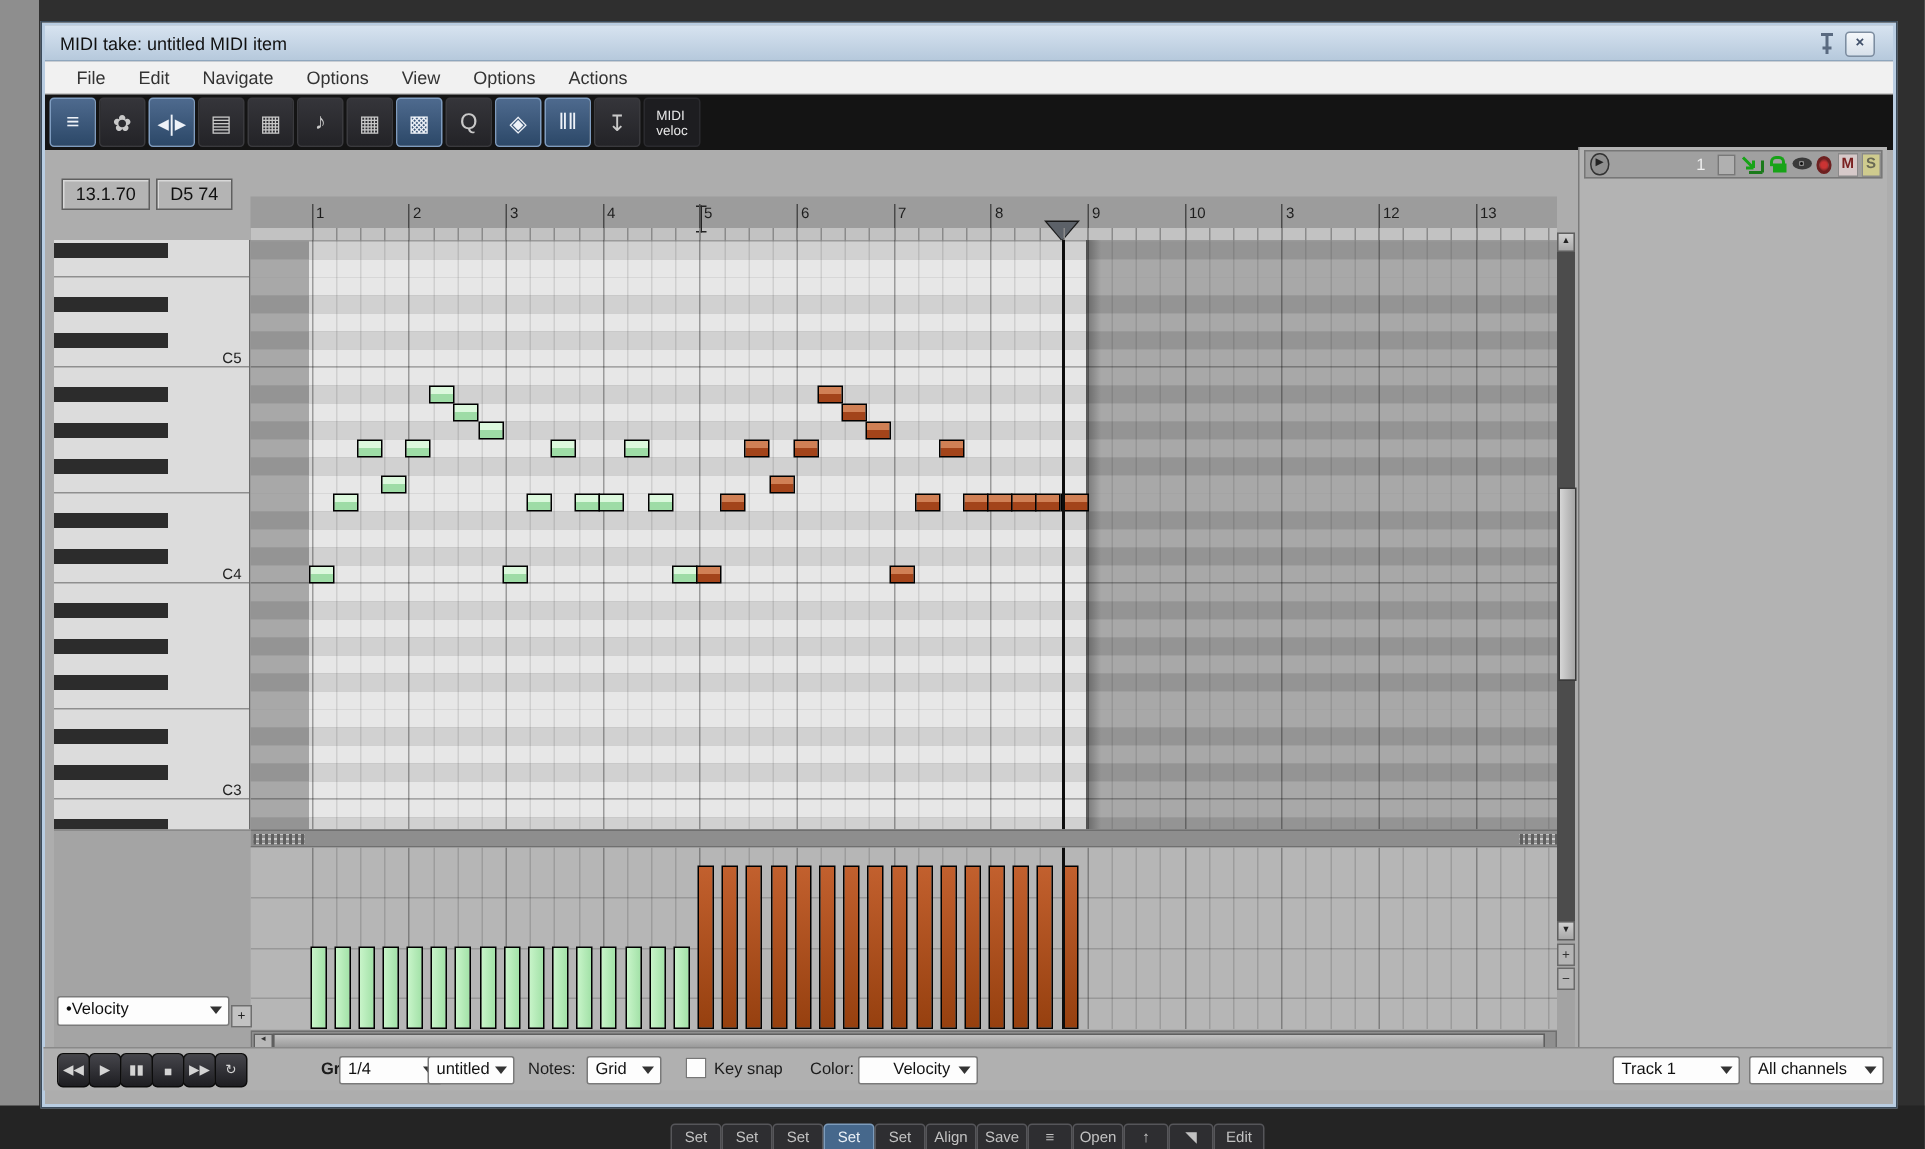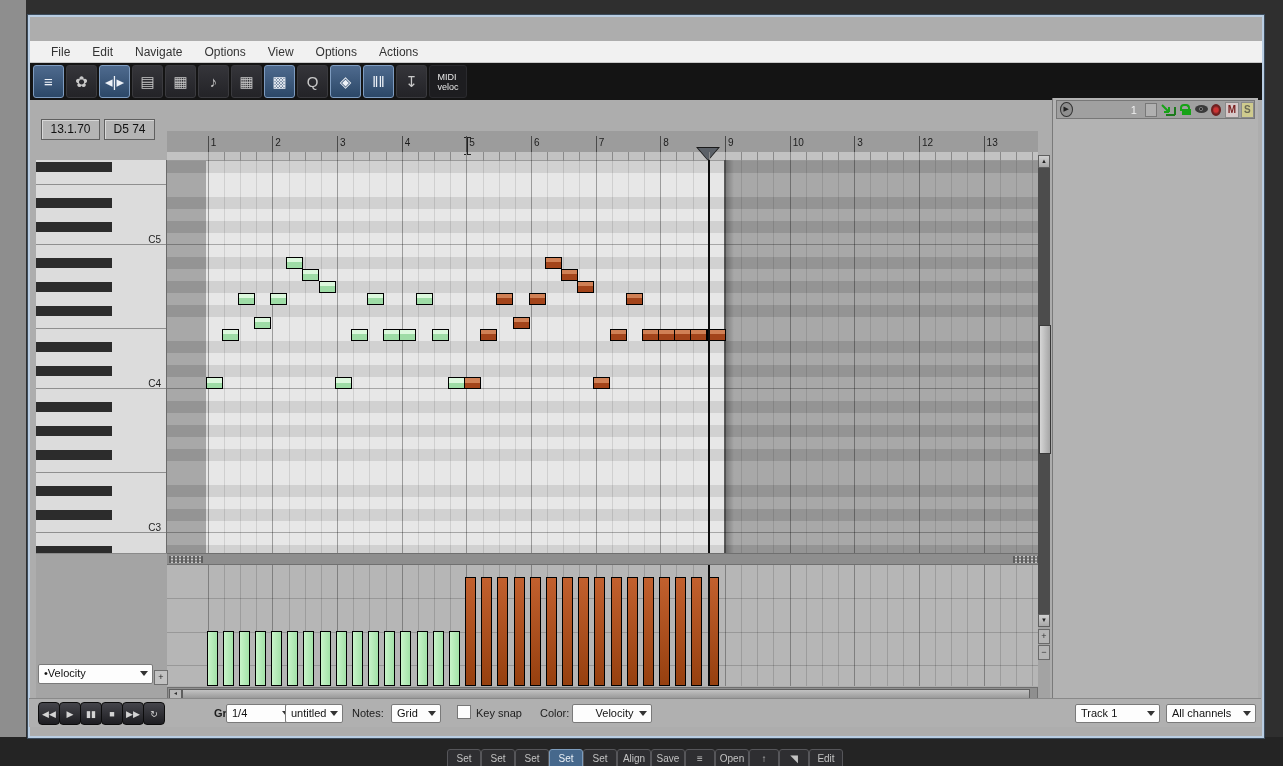--- a/index.html
+++ b/index.html
@@ -120,20 +120,29 @@
       <div class="task-btn" style="left: 617px; width: 32px; position: absolute;">Align</div>
       <div class="task-btn" style="left: 651px; width: 32px; position: absolute;">Save</div>
       <div class="task-btn" style="left: 685px; width: 28px; position: absolute;">≡</div>
       <div class="task-btn" style="left: 715px; width: 32px; position: absolute;">Open</div>
       <div class="task-btn" style="left: 749px; width: 28px; position: absolute;">↑</div>
       <div class="task-btn" style="left: 779px; width: 28px; position: absolute;">◥</div>
       <div class="task-btn" style="left: 809px; width: 32px; position: absolute;">Edit</div>
     </div>
 
   <div class="abs" id="win">
+    <div class="abs" id="titlebar">
+      <div class="abs" id="title-text">MIDI take: untitled MIDI item</div>
+      <div class="abs" id="pin">
+        <svg width="16" height="16">
+            <path d="M4 2 h8 M8 2 v9 M5 11 h6 M8 11 v4" stroke="#5a6a80" stroke-width="2" fill="none"></path>
+          </svg>
+      </div>
+      <div class="abs" id="close-btn">×</div>
+    </div>
     <div class="abs" id="menubar">
         <div class="menu-item">File</div>
         <div class="menu-item">Edit</div>
         <div class="menu-item">Navigate</div>
         <div class="menu-item">Options</div>
         <div class="menu-item">View</div>
         <div class="menu-item">Options</div>
         <div class="menu-item">Actions</div>
       </div>
     <div class="abs" id="toolbar">

